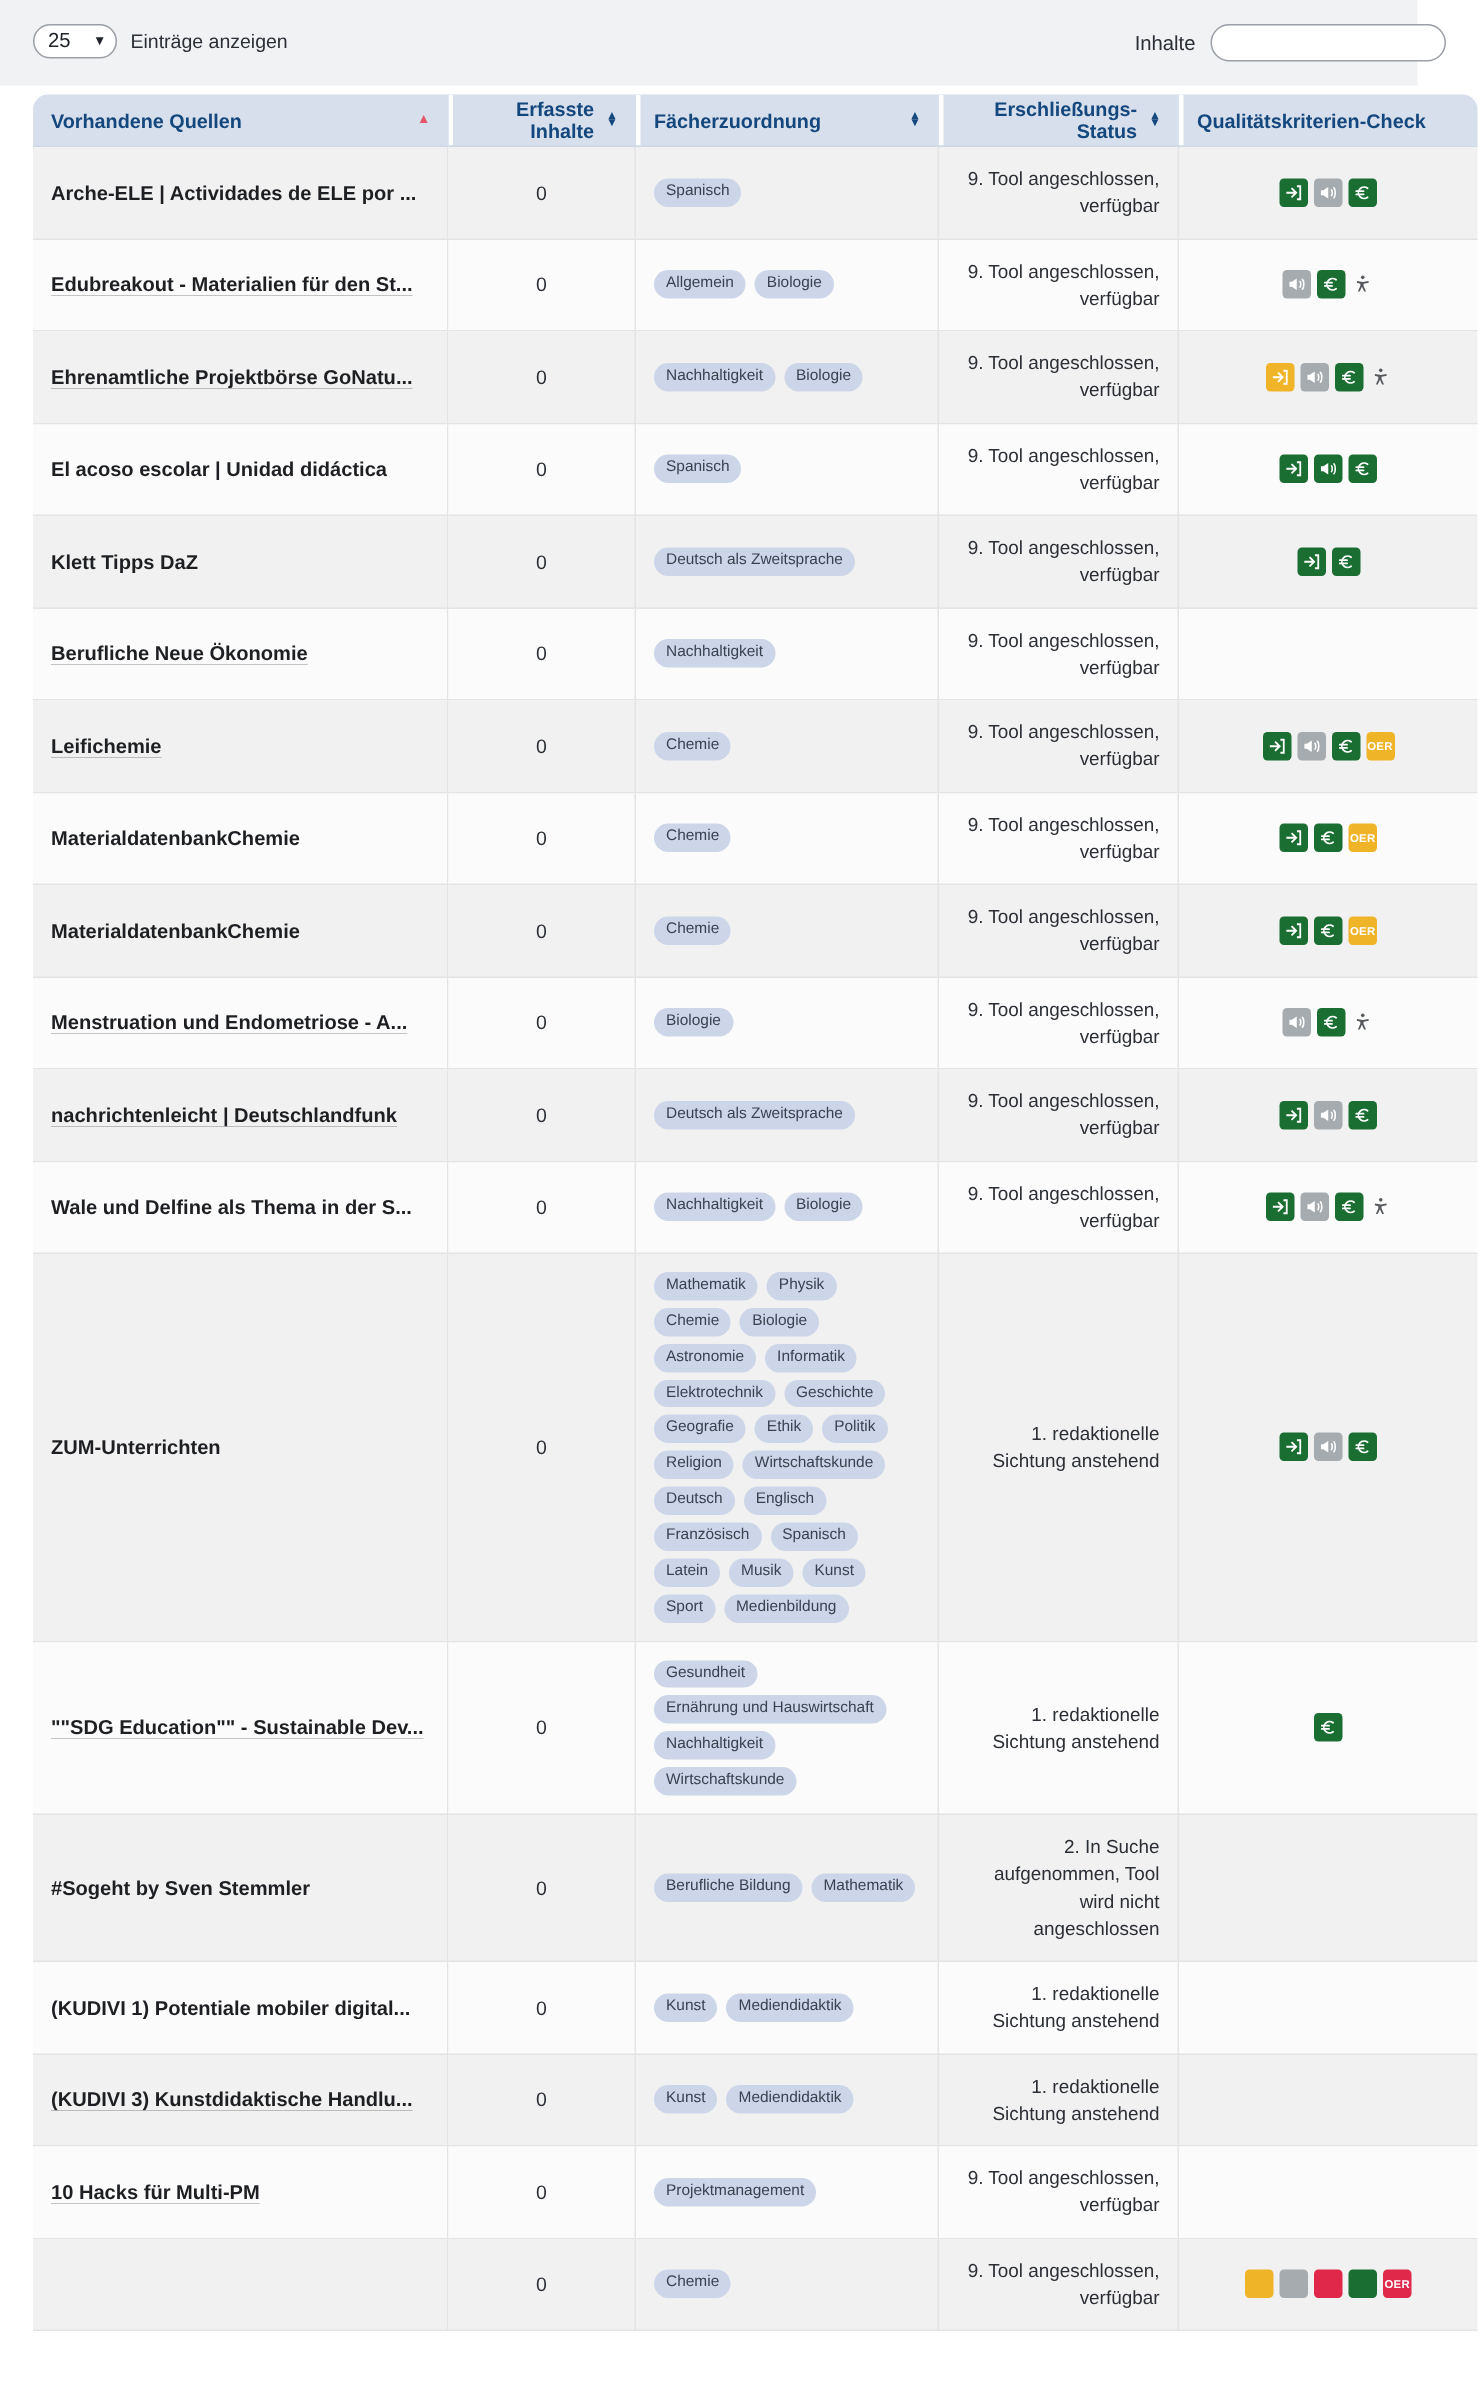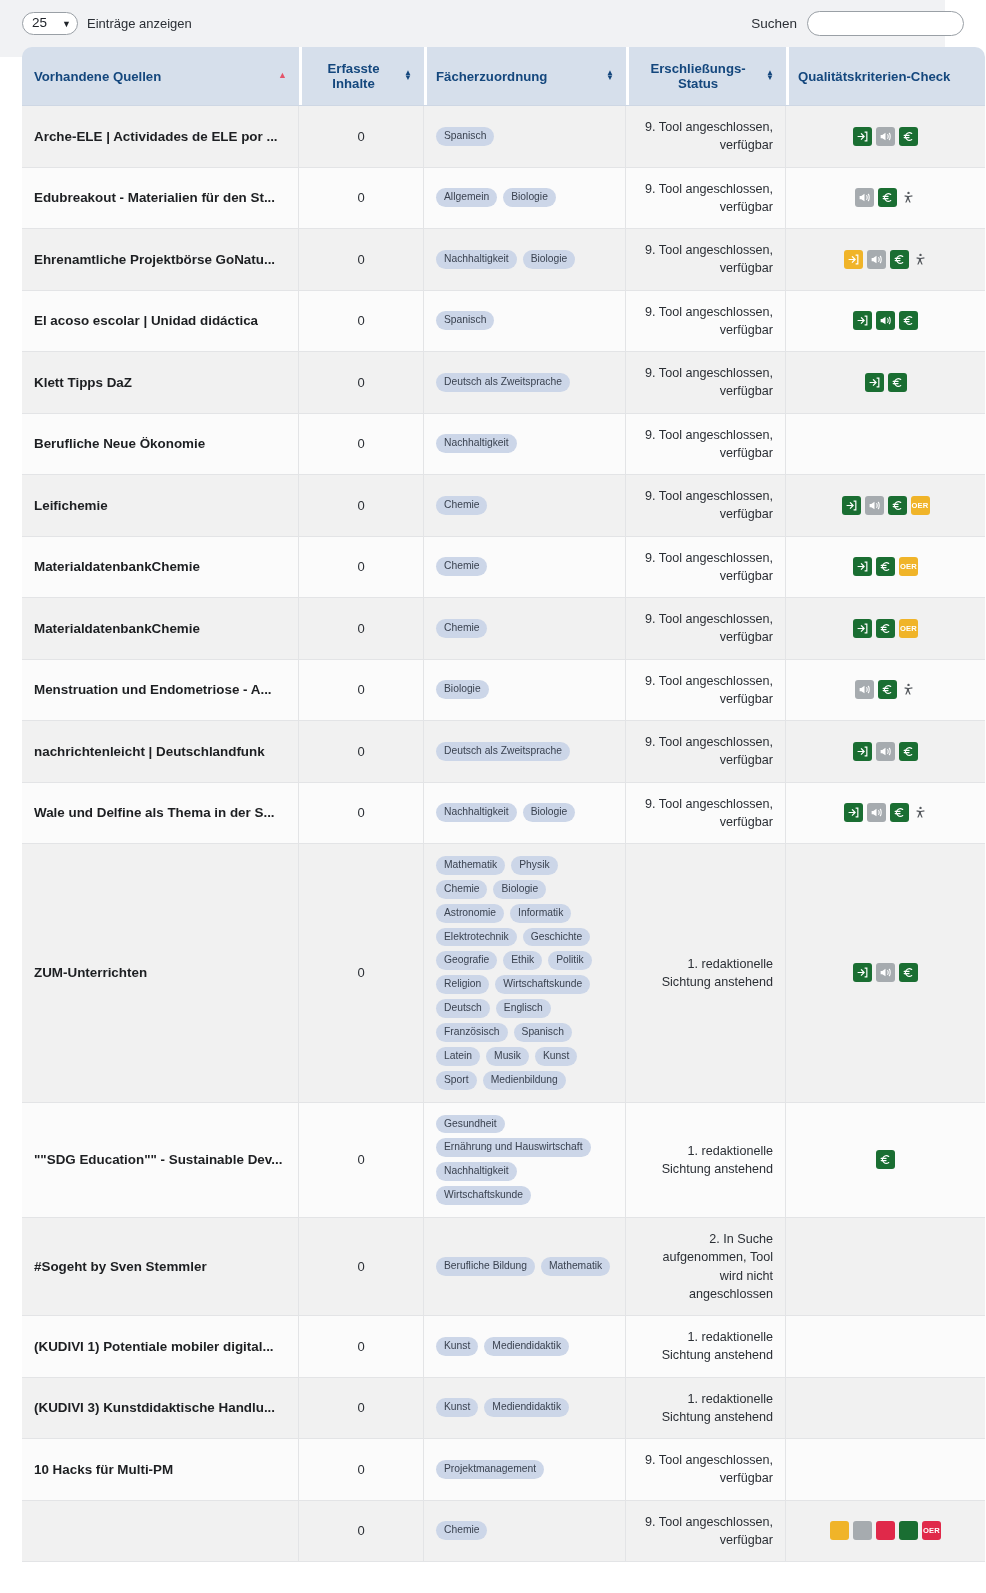--- a/index.html
+++ b/index.html
@@ -21,24 +21,24 @@
     position: absolute;
     left: 0; top: 0;
     width: 945px; height: 57px;
     background: #f1f2f4;
   }
   #content { position: relative; }
 
   
   .controls {
     position: relative;
-    height: 47px;
+    height: 63px;
     padding: 16px 22px;
     display: flex;
-    align-items: center;
+    align-items: flex-start;
   }
   .len-wrap { display: flex; align-items: center; gap: 9px; }
   .len-select {
     -webkit-appearance: none; appearance: none;
     border: 1px solid #9aa0a6;
     border-radius: 999px;
     background: #ffffff;
     padding: 3px 22px 3px 9px;
     font-family: "Liberation Sans", sans-serif;
     font-size: 13.5px;
@@ -79,22 +79,22 @@
     width: 963px;
     margin-left: 22px;
     table-layout: fixed;
     font-size: 13px;
   }
   thead th, tfoot th {
     background: #d6dfeb;
     color: #14477d;
     font-weight: bold;
     font-size: 13.2px;
-    text-align: center;
-    padding: 14px 12px;
+    text-align: right;
+    padding: 2px 12px;
     vertical-align: middle;
     border: none;
   }
   thead th { border-bottom: 1px solid #ced7e4; }
   thead th:first-child { border-top-left-radius: 10px; }
   thead th:last-child  { border-top-right-radius: 10px; }
 
   
   thead th + th, tfoot th + th { box-shadow: inset 3px 0 0 #ffffff; }
 
@@ -182,21 +182,21 @@
 
     <div class="controls">
       <div class="len-wrap">
         <span class="sel-holder">
           <select class="len-select" id="len-select"><option value="10">10</option><option value="25" selected="">25</option><option value="50">50</option><option value="100">100</option></select>
           <span class="sel-chev">▼</span>
         </span>
         <span class="len-label">Einträge anzeigen</span>
       </div>
       <div class="search-wrap">
-        <span class="search-label">Suchen</span>
+        <span class="search-label">Inhalte</span>
         <input class="search-input" type="text" id="search-input" placeholder="" style="">
       </div>
     </div>
 
     <table class="dt">
       <colgroup>
         <col class="c-name">
           <col class="c-count">
           <col class="c-subj">
           <col class="c-stat">

